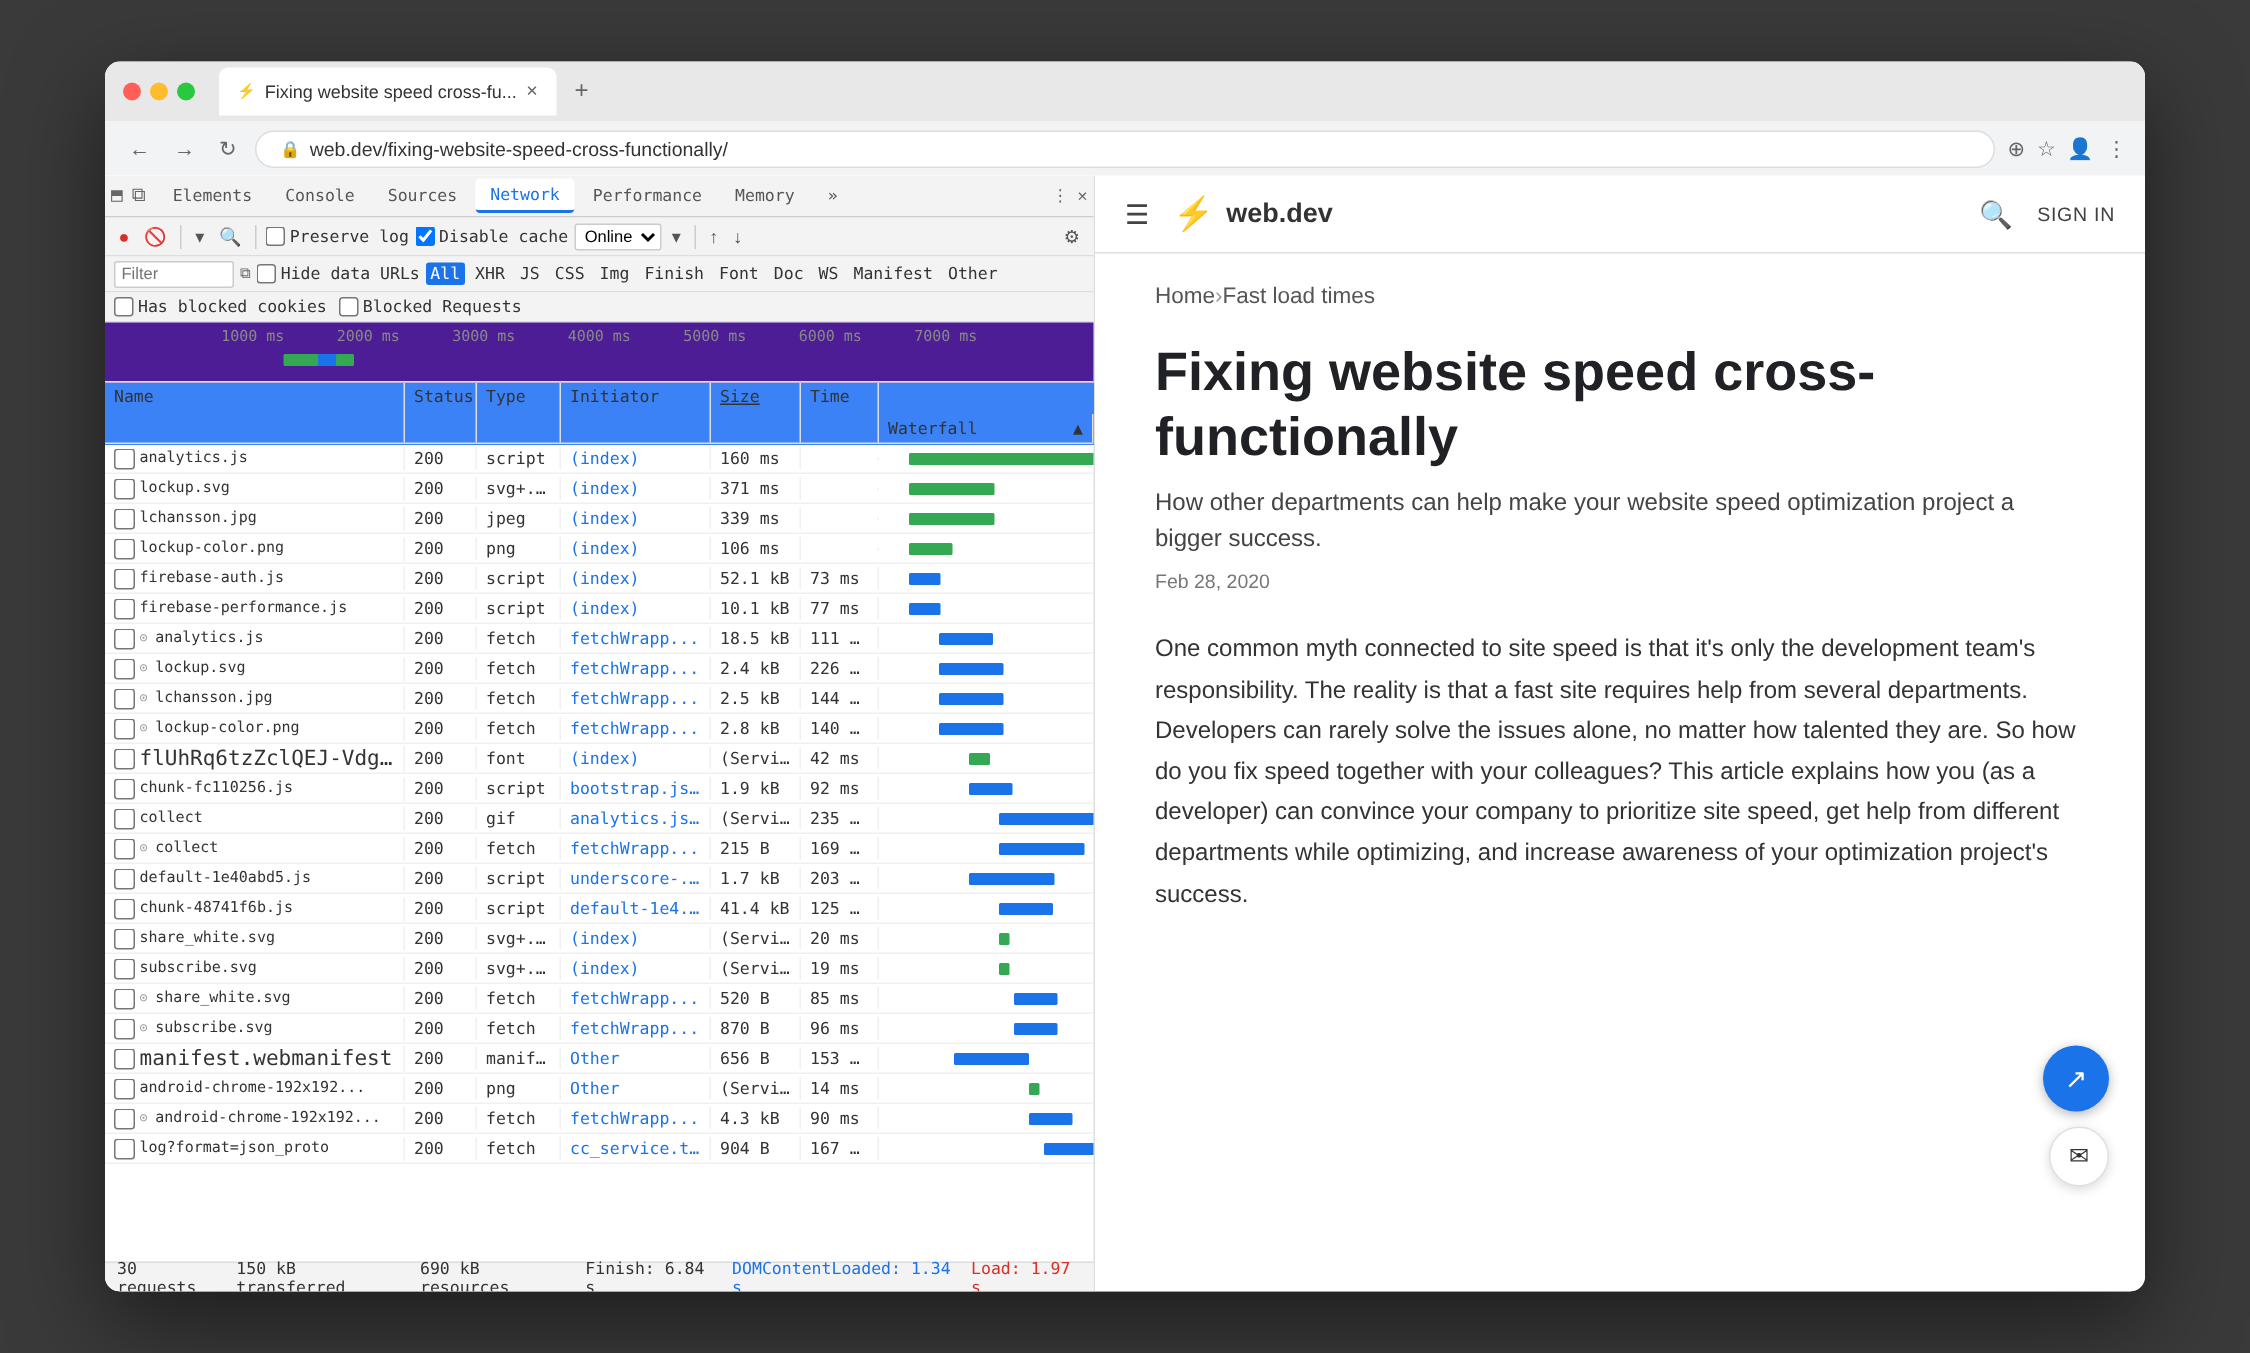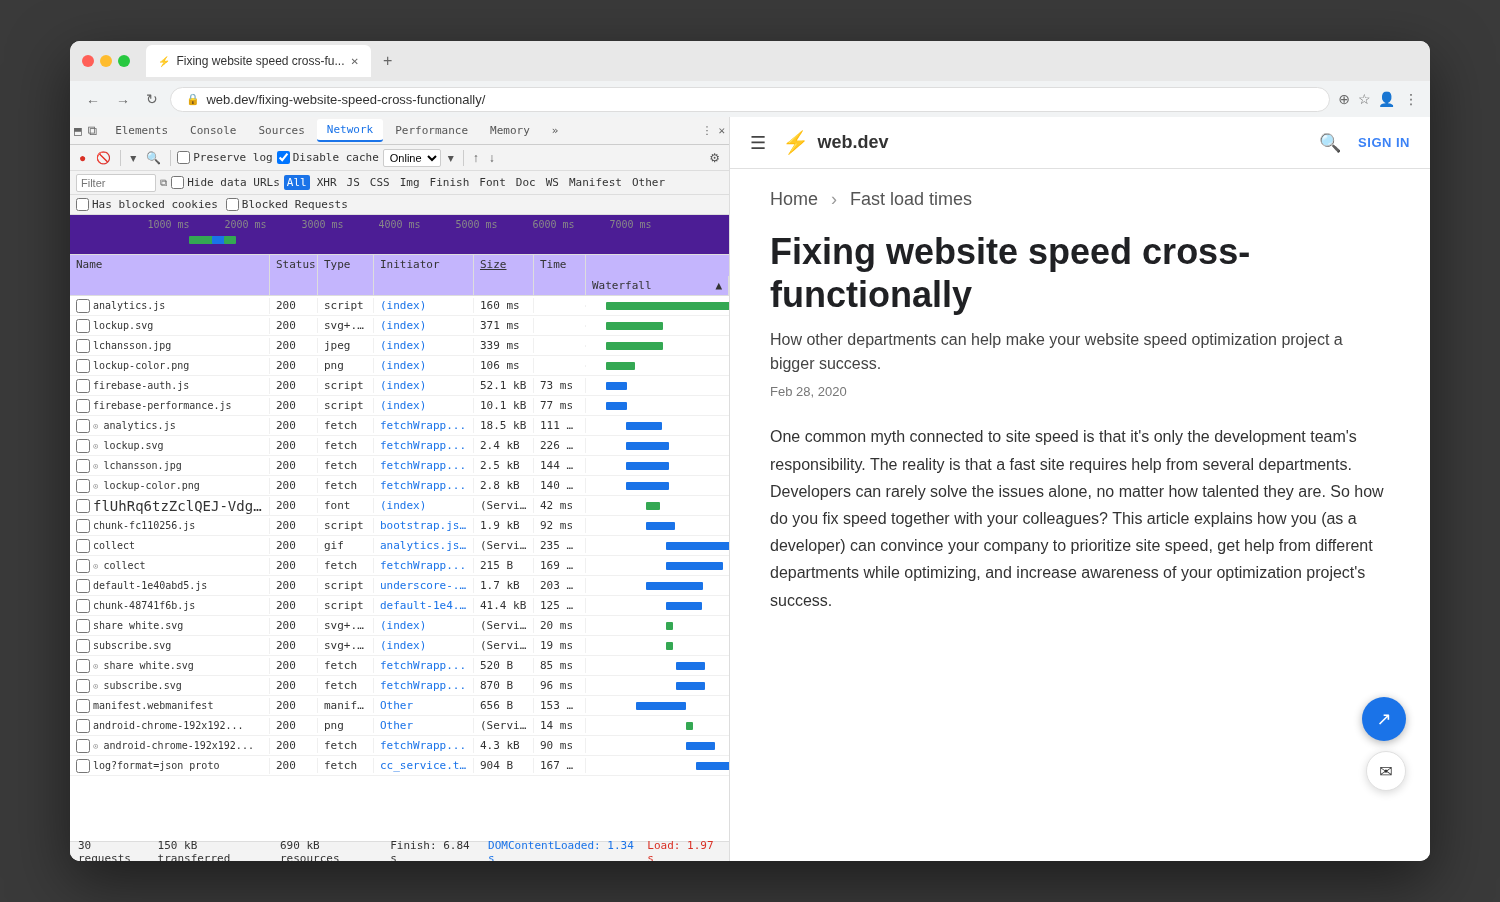--- a/index.html
+++ b/index.html
@@ -205,21 +205,21 @@
       height: 18px;
     }
     
     .network-table {
       flex: 1;
       overflow-y: auto;
       overflow-x: hidden;
     }
     .table-header {
       display: flex;
-      background: #c4b5fd;
+      background: #3b82f6;
       border-bottom: 1px solid #ddd;
       position: sticky;
       top: 0;
       z-index: 10;
     }
     .th {
       padding: 3px 6px;
       font-size: 11px;
       color: #333;
       border-right: 1px solid #ddd;
@@ -305,35 +305,35 @@
       font-size: 18px;
       font-weight: 600;
       color: #333;
     }
     .logo-icon { color: #1a73e8; font-size: 22px; }
     .webpage-actions { margin-left: auto; display: flex; align-items: center; gap: 16px; }
     .sign-in-btn {
       background: none;
       border: none;
       font-size: 13px;
-      font-weight: 700;
-      color: #3b82f6;
+      font-weight: 400;
+      color: #404040;
       cursor: pointer;
       letter-spacing: 0.5px;
     }
     .webpage-content {
       padding: 20px 40px;
       max-width: 700px;
     }
     .breadcrumb {
-      font-size: 18px;
+      font-size: 15px;
       color: #555;
       display: flex;
       align-items: center;
-      gap: 13px;
+      gap: 0;
       margin-bottom: 20px;
     }
     .breadcrumb a { color: #555; text-decoration: none; }
     .breadcrumb-sep { color: #999; }
     .article-title {
       font-size: 36px;
       font-weight: 700;
       color: #202124;
       line-height: 1.2;
       margin-bottom: 12px;
@@ -859,21 +859,21 @@
       <div class="td td-size">870 B</div>
       <div class="td td-time">96 ms</div>
       <div class="td-waterfall">
         <div class="waterfall-bar wb-blue" style="left:63%;width:20%;background:#1a73e8;"></div>
       </div>
     </div>
             <div class="table-row">
       <div class="td td-name">
         <input type="checkbox" class="row-checkbox" style="">
 
-        <span style="font-size:10px;overflow:hidden;text-overflow:ellipsis;white-space:nowrap;">manifest.webmanifest</span>
+        <span style="font-size:14px;overflow:hidden;text-overflow:ellipsis;white-space:nowrap;">manifest.webmanifest</span>
       </div>
       <div class="td td-status">200</div>
       <div class="td td-type">manif...</div>
       <div class="td td-initiator">Other</div>
       <div class="td td-size">656 B</div>
       <div class="td td-time">153 ms</div>
       <div class="td-waterfall">
         <div class="waterfall-bar wb-blue" style="left:35%;width:35%;background:#1a73e8;"></div>
       </div>
     </div>

